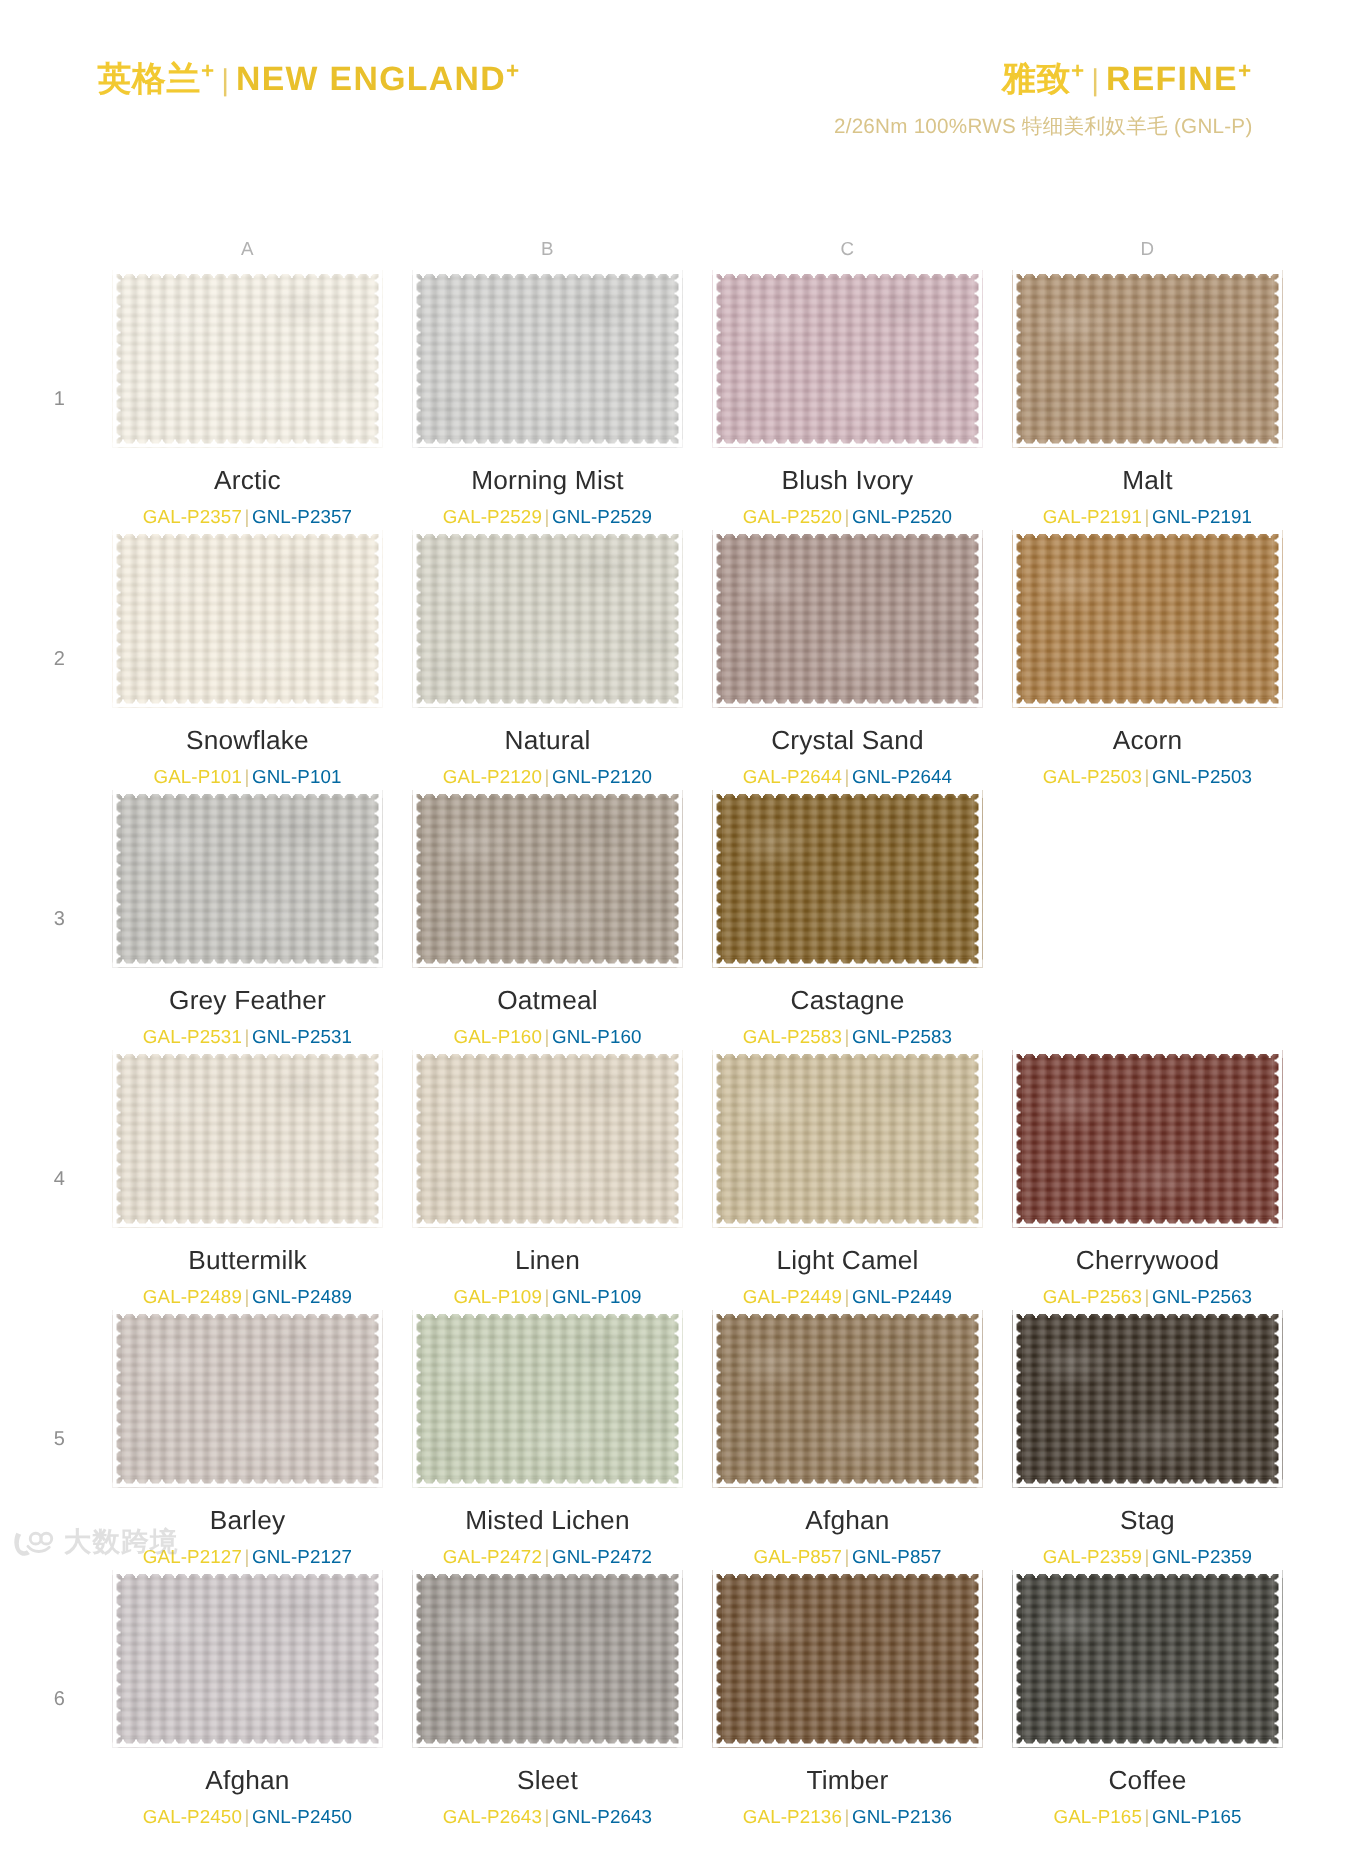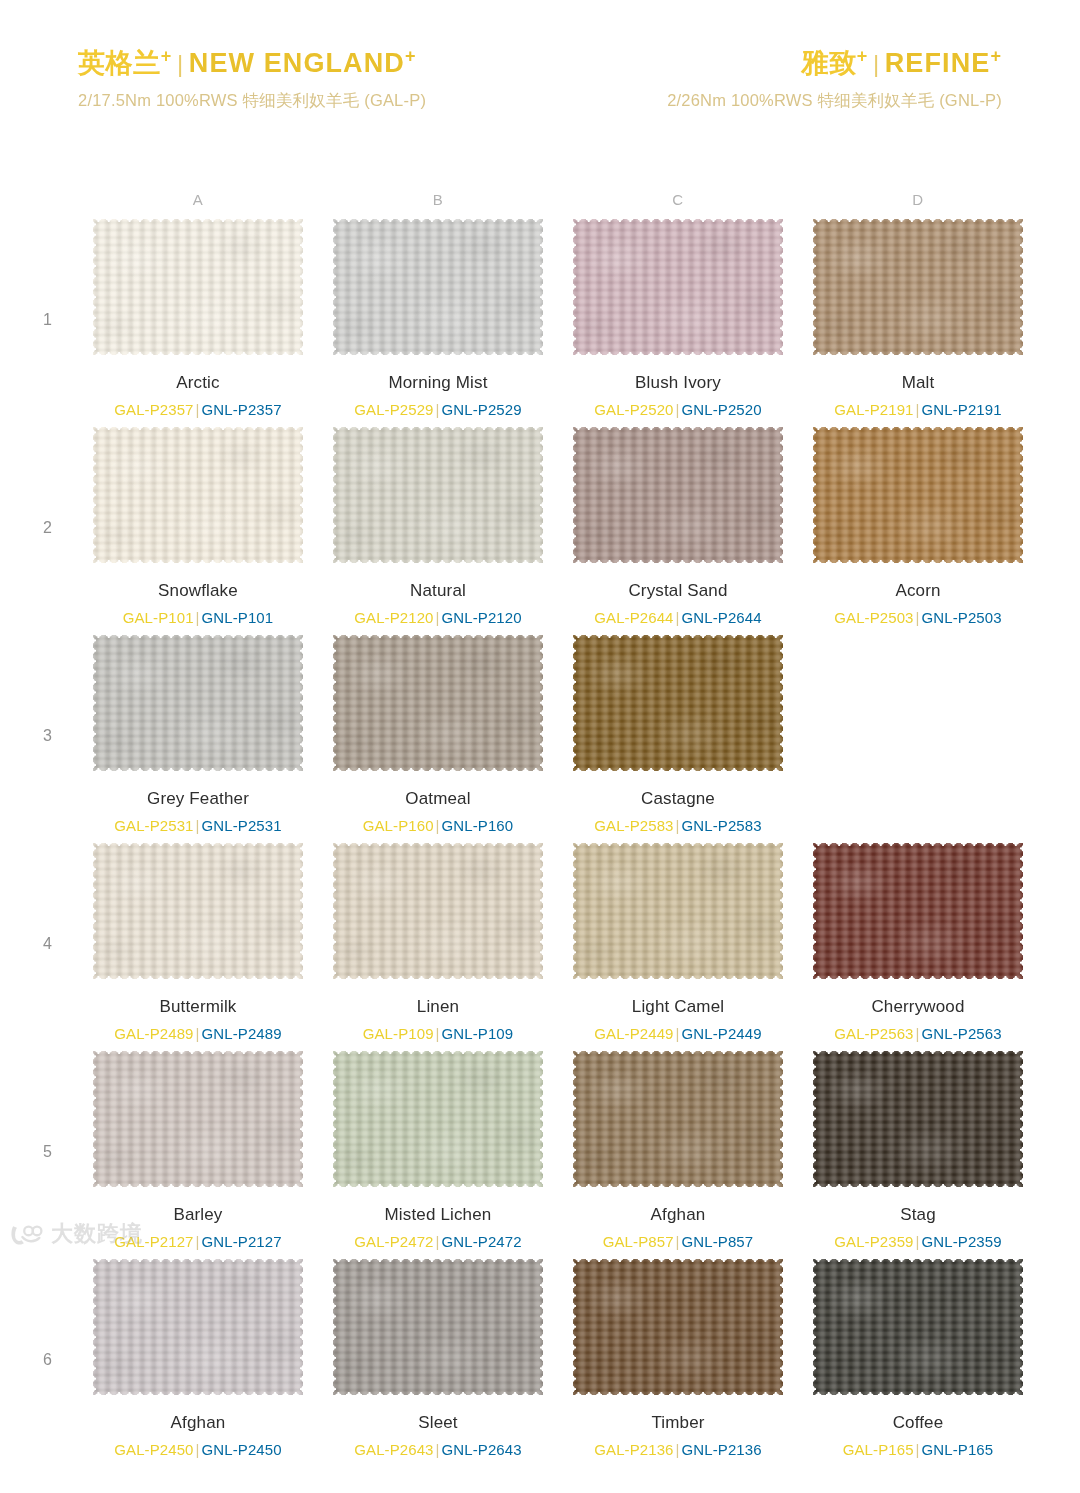--- a/index.html
+++ b/index.html
@@ -204,21 +204,21 @@
       radial-gradient(ellipse 34px 24px at 12% 78%, rgba(0,0,0,0.05), transparent 70%);
     pointer-events: none;
   }
 
   .labels {
     margin-top: 16px;
     text-align: center;
     line-height: 1.0;
   }
   .sw-name {
-    font-size: 17px;
+    font-size: 21px;
     color: #2e2e2e;
     letter-spacing: 0.15px;
     white-space: nowrap;
   }
   .sw-codes {
     margin-top: 11px;
     font-size: 15px;
     letter-spacing: 0.1px;
     white-space: nowrap;
   }
@@ -253,21 +253,20 @@
 <body>
 
 <div class="page">
 
   <div class="header">
 
     <div class="brand-block left">
       <div class="brand-title">
         <span class="cn">英格兰</span><span class="sup">+</span><span class="sep">|</span><span class="en">NEW ENGLAND</span><span class="sup en">+</span>
       </div>
-      <div class="brand-sub">2/17.5Nm 100%RWS 特细美利奴羊毛 (GAL-P)</div>
     </div>
 
     <div class="brand-block right">
       <div class="brand-title">
         <span class="cn">雅致</span><span class="sup">+</span><span class="sep">|</span><span class="en">REFINE</span><span class="sup en">+</span>
       </div>
       <div class="brand-sub">2/26Nm 100%RWS 特细美利奴羊毛 (GNL-P)</div>
     </div>
 
   </div>

